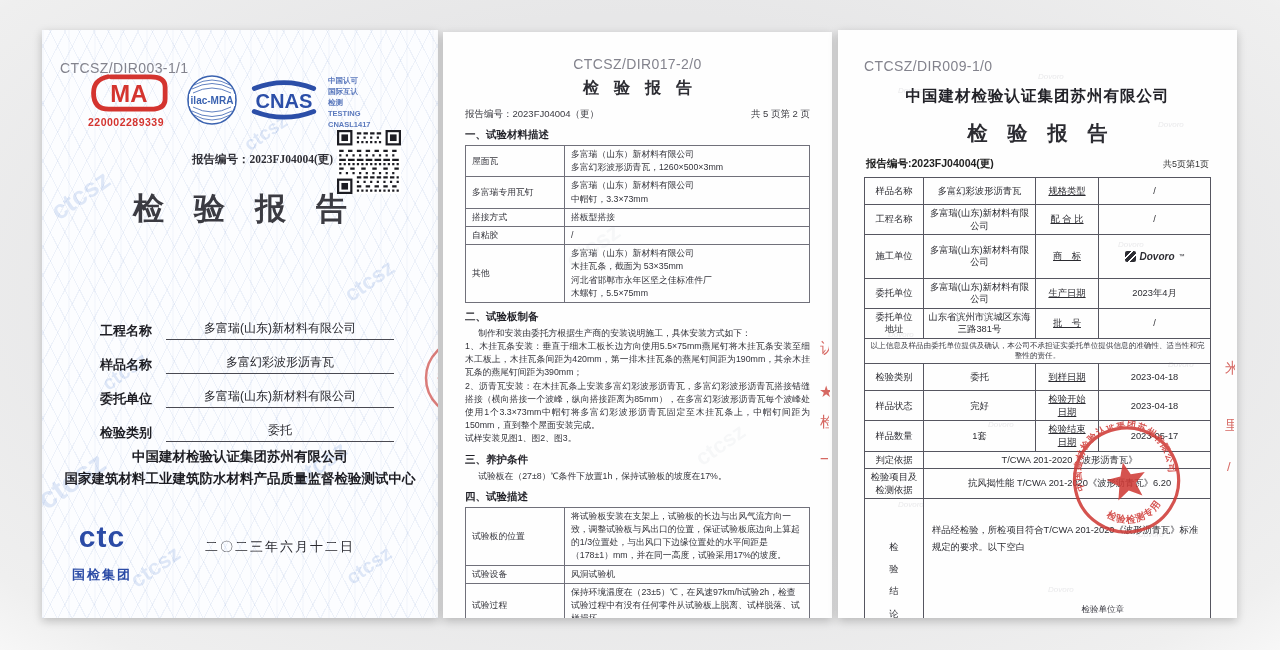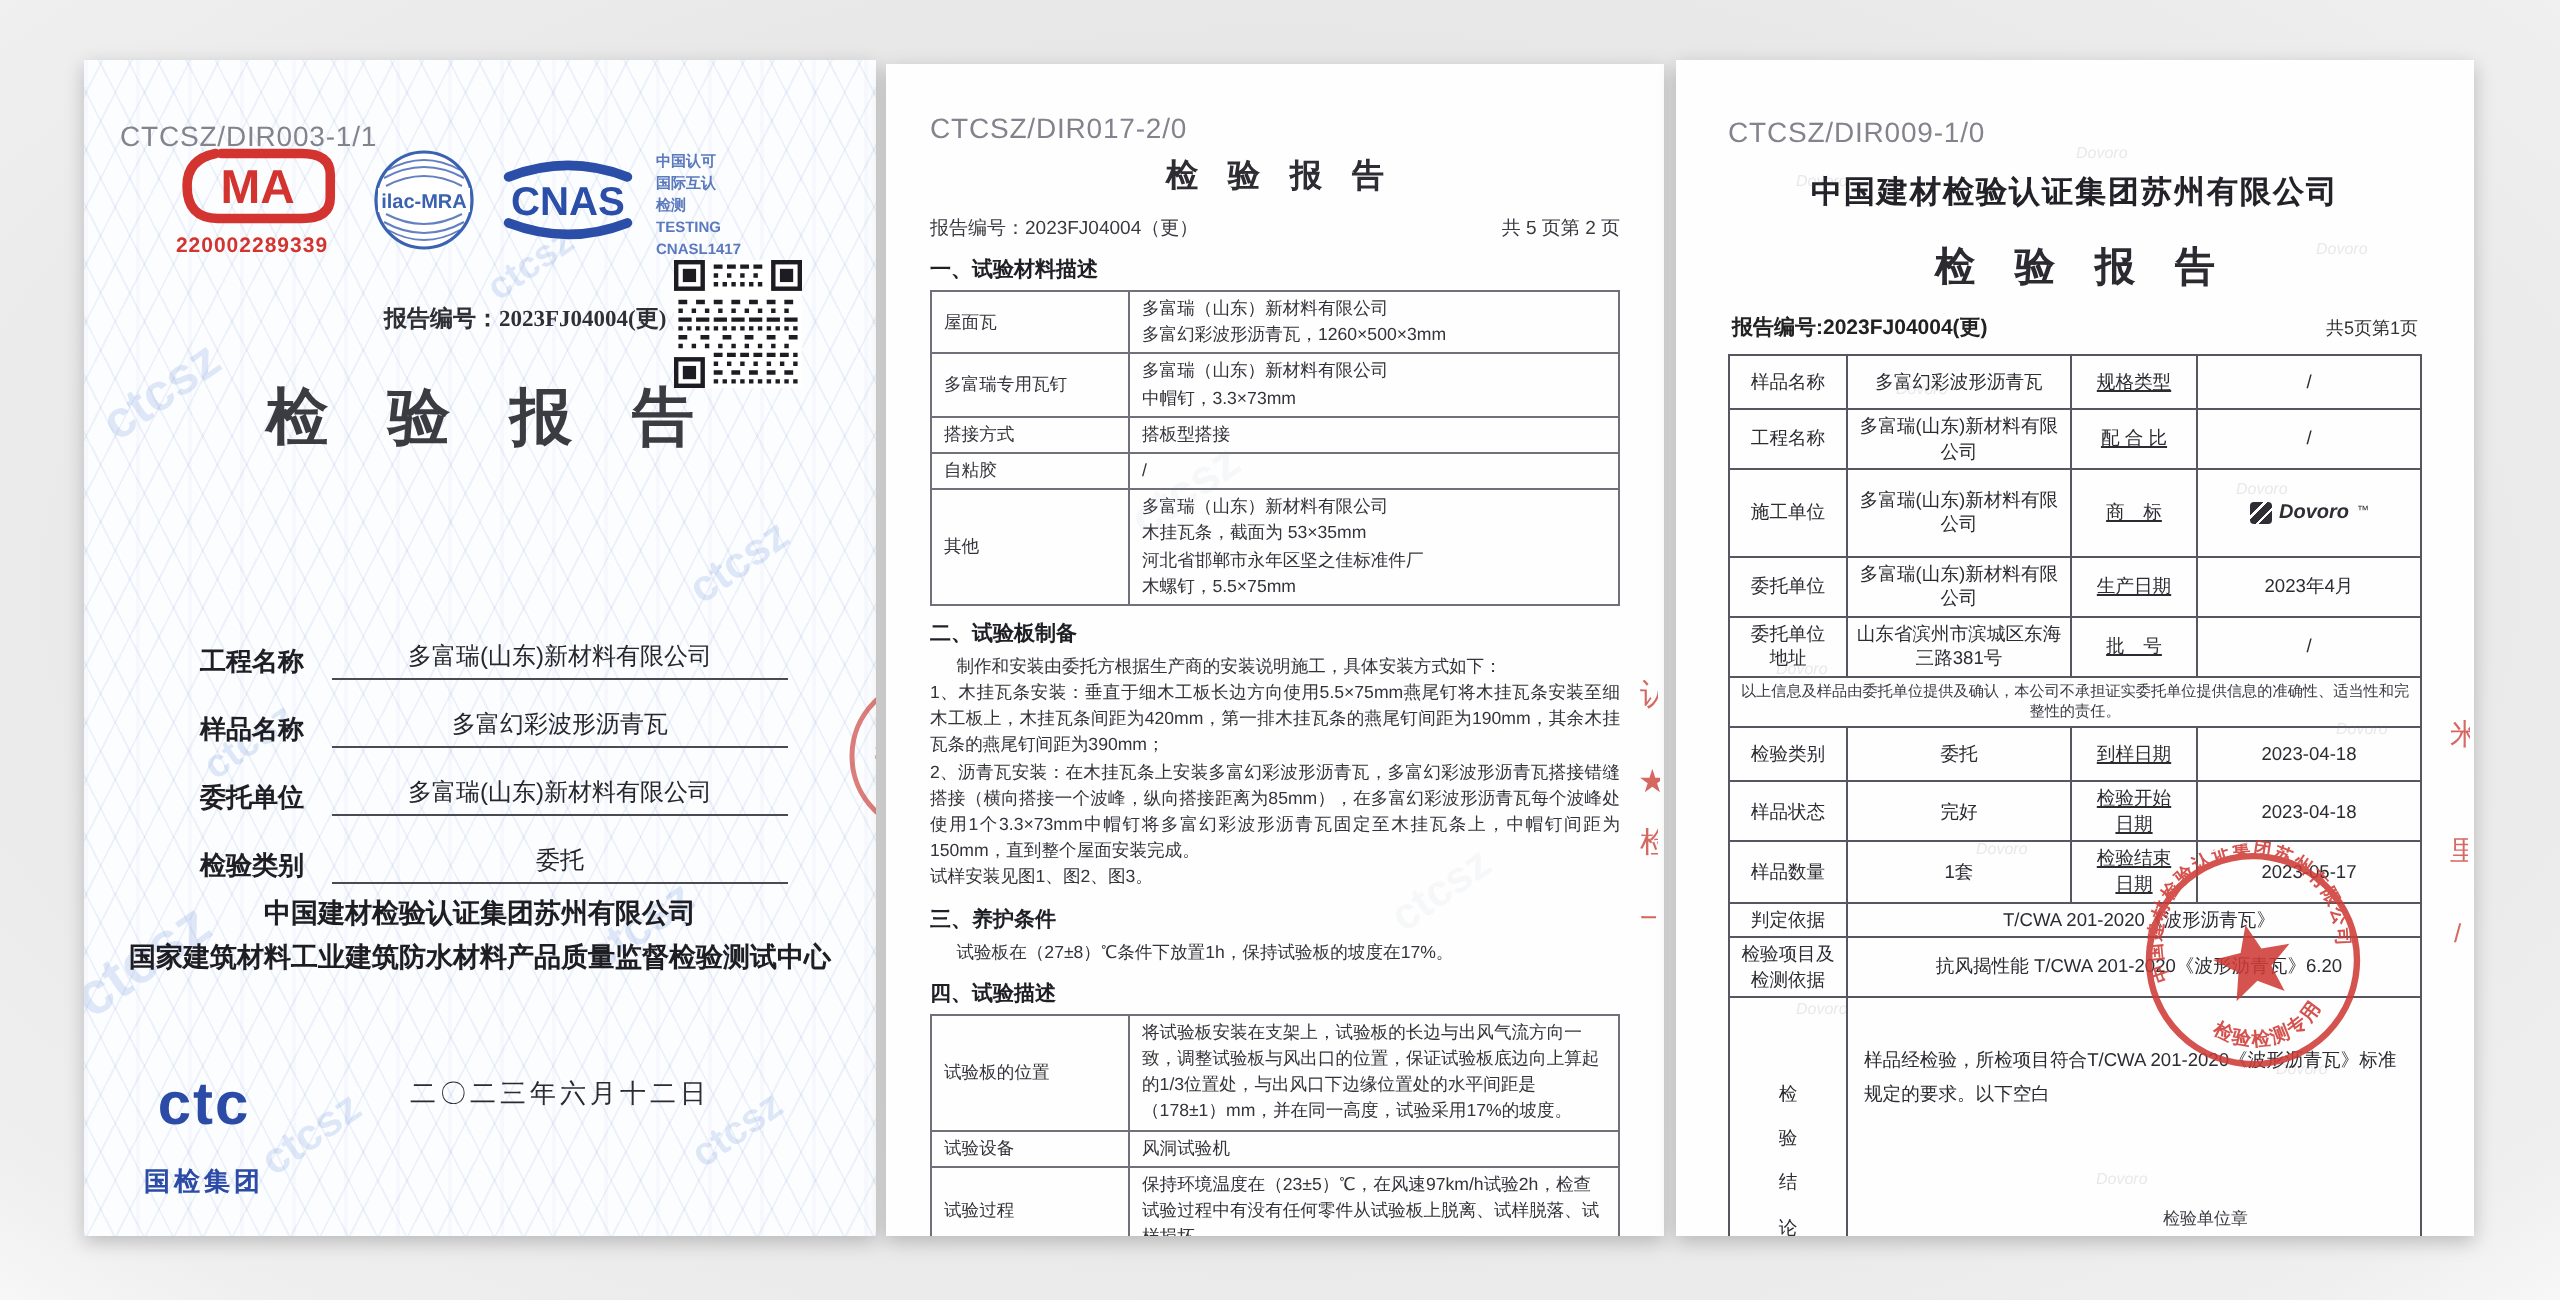--- a/index.html
+++ b/index.html
@@ -25,21 +25,21 @@
   .qr{position:absolute;left:295px;top:100px;}
   .rep-no1{position:absolute;left:150px;top:122px;font-size:11.5px;font-weight:700;color:#2f2f36;font-family:"Liberation Serif",serif;}
   .p1-title{position:absolute;left:0;right:0;top:158px;text-align:center;font-size:31px;font-weight:800;
     letter-spacing:30px;padding-left:30px;color:#3b3b42;font-family:"Liberation Serif",serif;}
   .fields{position:absolute;left:58px;top:290px;width:294px;}
   .field{display:flex;align-items:flex-end;margin-bottom:14px;}
   .flabel{font-weight:800;font-size:13px;color:#1e1e24;width:66px;flex:none;}
   .fvalue{flex:1;border-bottom:1.5px solid #4a4a52;text-align:center;font-size:12px;color:#26262c;padding-bottom:2px;}
   .orgs{position:absolute;left:0;right:0;top:416px;text-align:center;font-size:13.5px;font-weight:800;
     line-height:1.6;color:#1d1d23;}
-  .ctc{position:absolute;left:30px;top:508px;text-align:center;}
+  .ctc{position:absolute;left:30px;top:492px;text-align:center;}
   .ctc-word{font-size:30px;font-weight:800;color:#2b4ba6;letter-spacing:1px;line-height:1;}
   .ctc-sub{font-size:13px;font-weight:800;color:#2b4ba6;margin-top:14px;letter-spacing:2px;}
   .p1-date{position:absolute;left:80px;right:0;top:508px;text-align:center;font-size:13px;color:#2a2a30;letter-spacing:2px;}
   .edge-seal{position:absolute;overflow:hidden;opacity:.8;pointer-events:none;}
   .frag{position:absolute;color:#c9362f;opacity:.75;overflow:hidden;pointer-events:none;line-height:1;}
   
   #page2{left:443px;top:32px;width:389px;height:586px;padding:24px 22px 0;box-sizing:border-box;background:#fefefe;}
   .p2-title{text-align:center;font-size:16px;font-weight:800;letter-spacing:15px;padding-left:15px;margin-top:6px;
     color:#2d2d33;font-family:"Liberation Serif",serif;}
   .p2-meta{display:flex;justify-content:space-between;font-size:9.5px;color:#3a3a40;margin-top:9px;}
@@ -196,21 +196,21 @@
         <circle cx="52" cy="48" r="38" fill="none" stroke="#c9362f" stroke-width="2.5" opacity=".8"></circle>
         <circle cx="52" cy="48" r="26" fill="none" stroke="#c9362f" stroke-width="1" opacity=".5" stroke-dasharray="2 3"></circle>
       </svg>
     </div>
   </div>
 
   <div class="page" id="page2">
     <span class="wm" style="left:120px;top:200px;font-size:24px;color:rgba(120,130,150,.06);">ctcsz</span>
     <span class="wm" style="left:250px;top:400px;font-size:22px;color:rgba(120,130,150,.06);">ctcsz</span>
 
-    <div class="doc-code" style="position:static;">CTCSZ/DIR017-2/0</div>
+    <div class="doc-code" style="position:static;text-align:center;">CTCSZ/DIR017-2/0</div>
     <div class="p2-title">检验报告</div>
     <div class="p2-meta">
       <span>报告编号：2023FJ04004（更）</span>
       <span>共 5 页第 2 页</span>
     </div>
 
     <div class="sec-title">一、试验材料描述</div>
     <table class="t2">
       <tbody>
         <tr>

